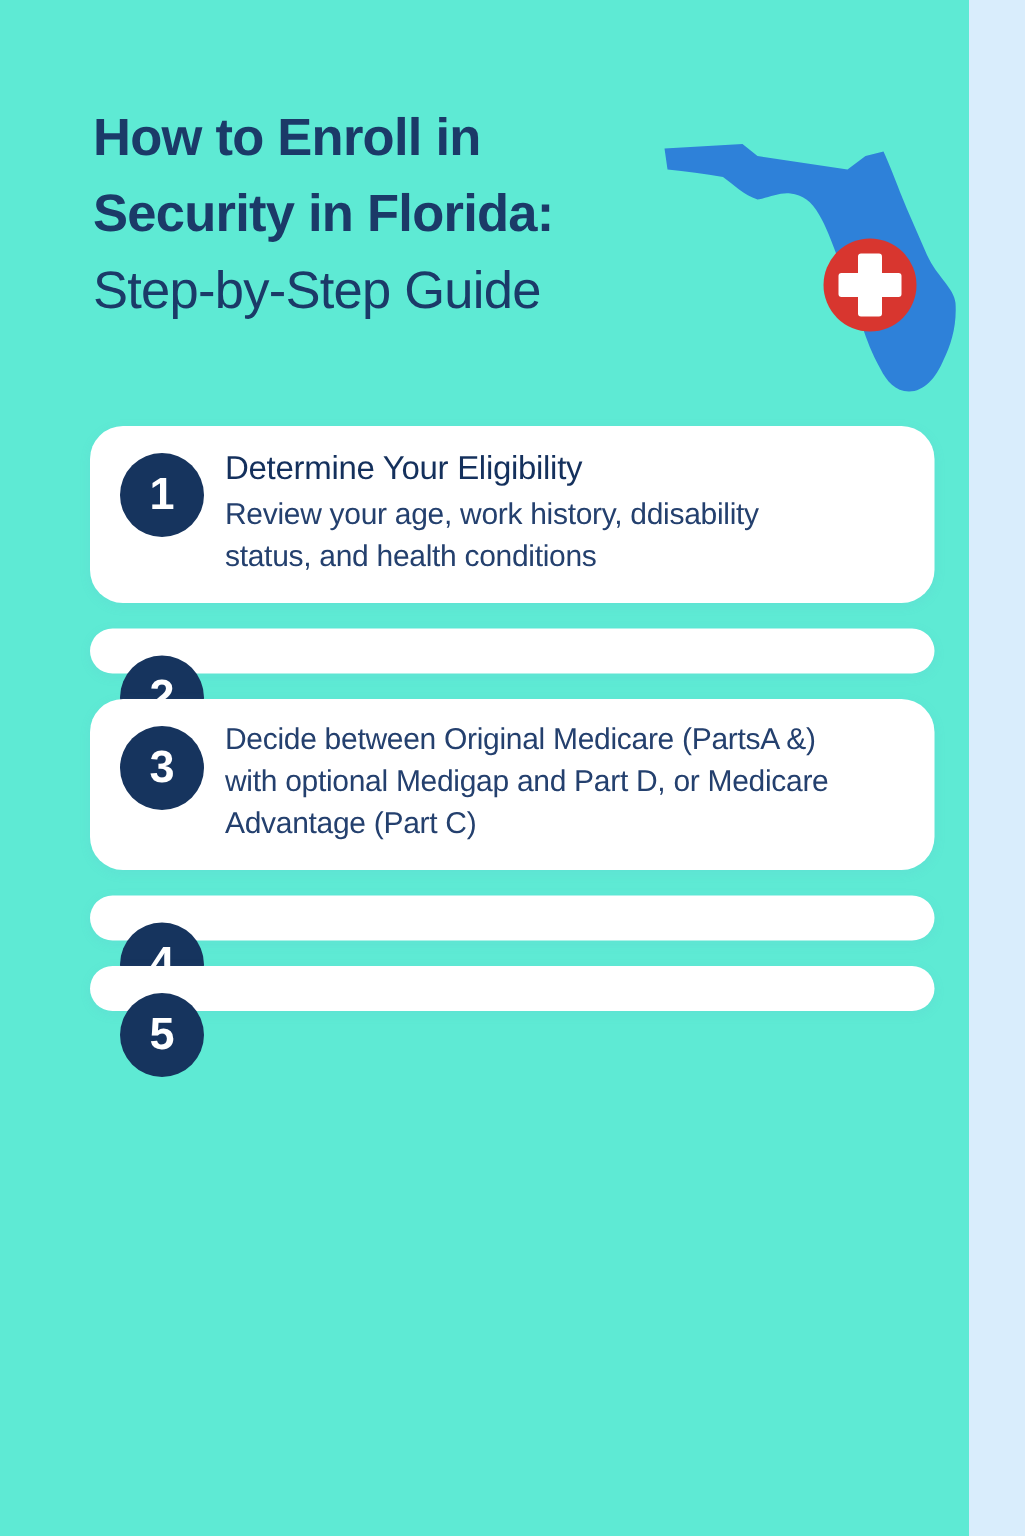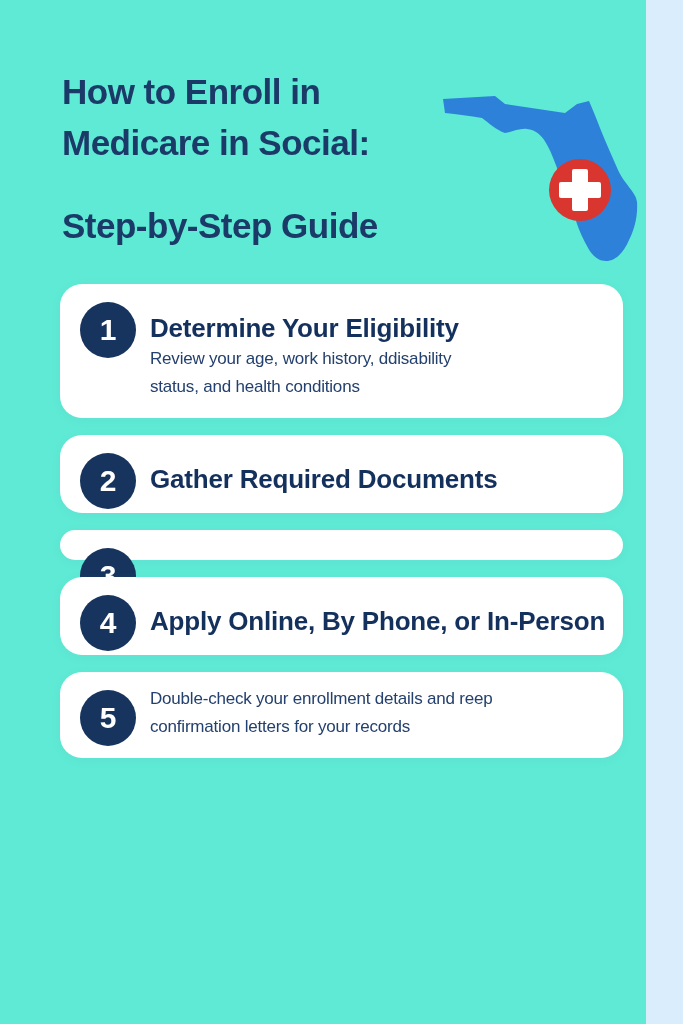--- a/index.html
+++ b/index.html
@@ -21,21 +21,21 @@
     position: absolute;
     left: 62px;
     top: 66px;
     color: #1b3a68;
     font-size: 35px;
     line-height: 51px;
     letter-spacing: -0.5px;
     white-space: nowrap;
   }
   .title-line-bold { font-weight: 700; }
-  .title-line-regular { font-weight: 700; margin-top: 32px; }
+  .title-line-regular { font-weight: 400; }
 
   
   .map-wrap {
     position: absolute;
     left: 425px;
     top: 80px;
     width: 220px;
     height: 190px;
   }
 
@@ -65,46 +65,45 @@
     border-radius: 50%;
     background: #16345e;
     color: #ffffff;
     font-size: 30px;
     font-weight: 700;
     display: flex;
     align-items: center;
     justify-content: center;
   }
   .card-title {
-    font-size: 26px;
-    font-weight: 700;
+    font-size: 22px;
+    font-weight: 400;
     line-height: 30px;
     color: #14305c;
     letter-spacing: -0.2px;
     white-space: nowrap;
     margin-bottom: 2px;
-    margin-top: 16px;
   }
   .card-desc {
-    font-size: 17px;
+    font-size: 20px;
     font-weight: 400;
     line-height: 28px;
     color: #24406e;
     letter-spacing: -0.2px;
     white-space: nowrap;
   }
 </style>
 </head>
 <body>
 
 <div class="canvas">
 
   <div class="title-block">
     <div class="title-line-bold">How to Enroll in</div>
-    <div class="title-line-bold">Medicare in Social:</div>
+    <div class="title-line-bold">Security in Florida:</div>
     <div class="title-line-regular">Step-by-Step Guide</div>
   </div>
 
   <div class="map-wrap">
     <svg width="220" height="190" viewBox="0 0 220 190" xmlns="http://www.w3.org/2000/svg">
       <path d="M18,19 L70,16 L80,24 L140,33 L152,24 L164,21
            C168,30 172,40 175,48
            C181,63 187,76 193,90
            C200,105 211,112 212,122
            C213,137 209,150 204,160
@@ -126,31 +125,29 @@
   <div class="steps">
 
     <div class="card">
       <div class="badge">1</div>
       <div class="card-title">Determine Your Eligibility</div>
       <div class="card-desc">Review your age, work history, ddisability<br>status, and health conditions</div>
     </div>
 
     <div class="card">
       <div class="badge">2</div>
-      <div class="card-title">Gather Required Documents</div>
     </div>
 
     <div class="card">
       <div class="badge">3</div>
+      <div class="card-desc">Decide between Original Medicare (PartsA &amp;)<br>with optional Medigap and Part D, or Medicare<br>Advantage (Part C)</div>
     </div>
 
     <div class="card">
       <div class="badge">4</div>
-      <div class="card-title">Apply Online, By Phone, or In-Person</div>
     </div>
 
     <div class="card">
       <div class="badge">5</div>
-      <div class="card-desc">Double-check your enrollment details and reep<br>confirmation letters for your records</div>
     </div>
 
   </div>
 </div>
 
 </body></html>

